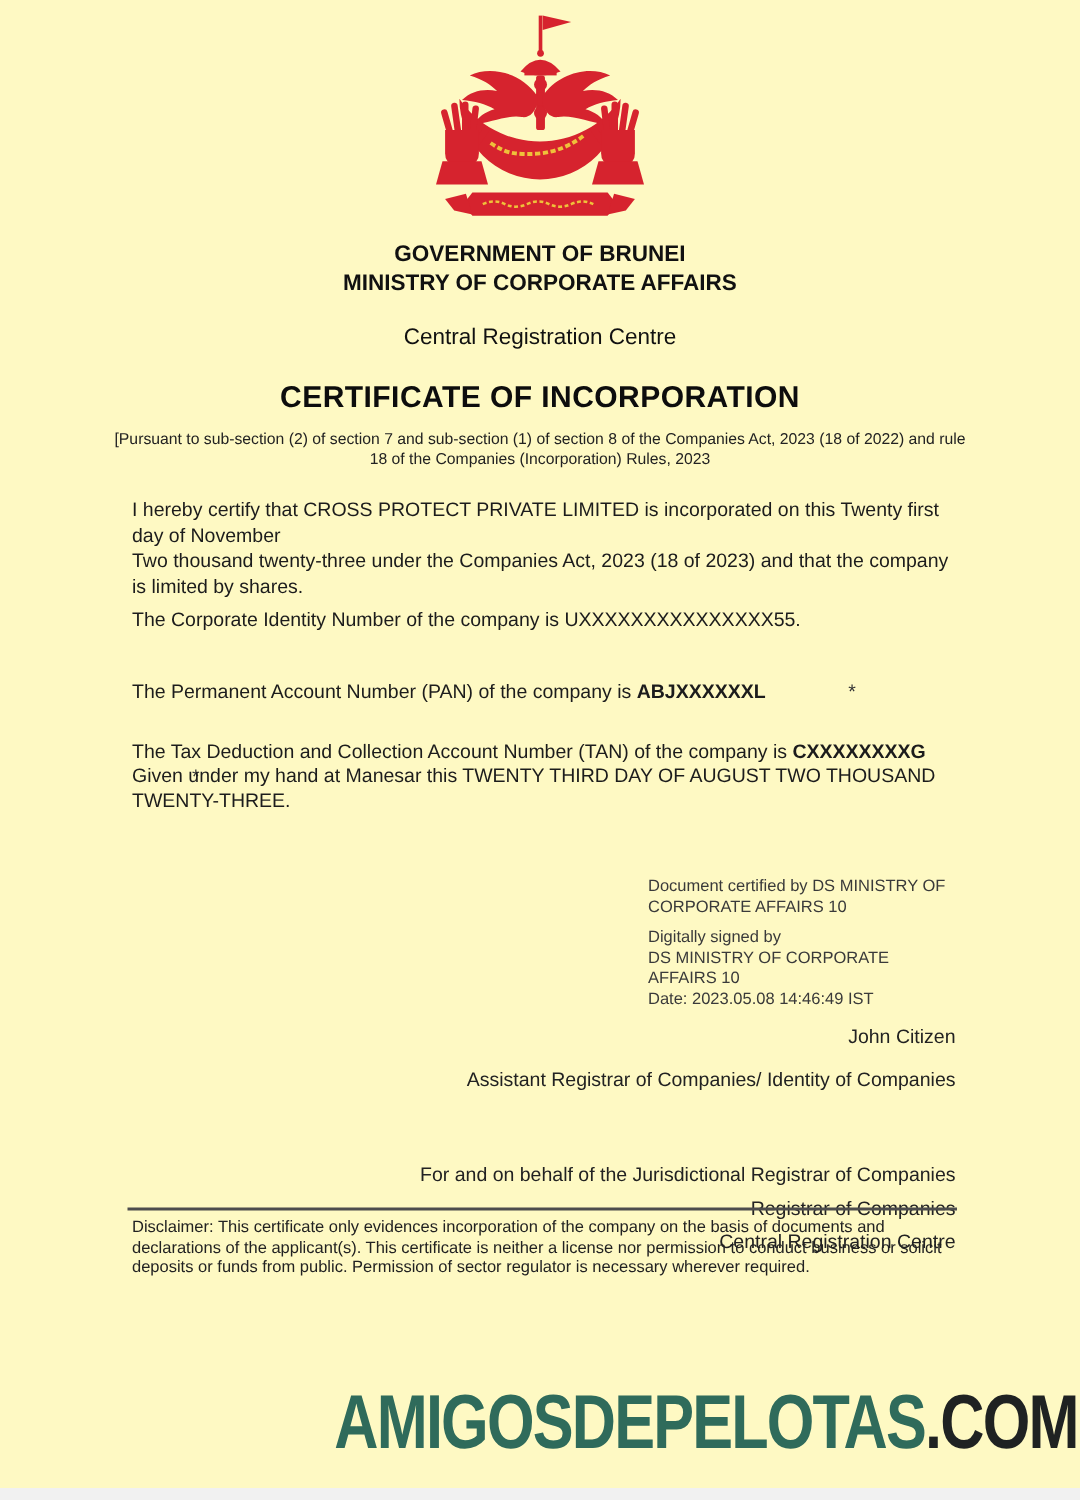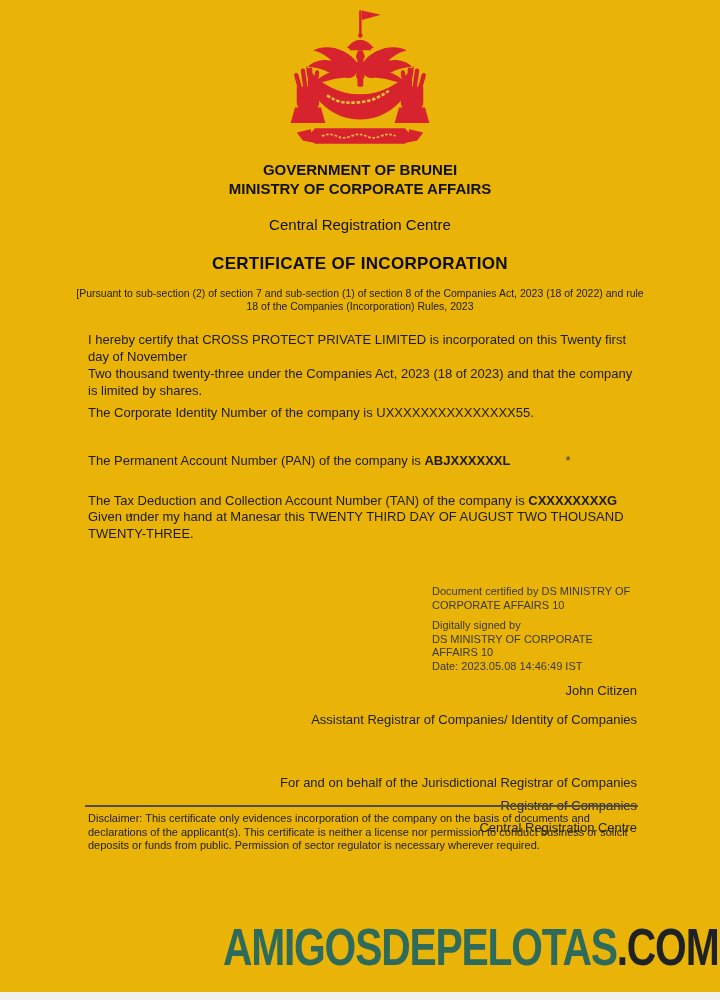--- a/index.html
+++ b/index.html
@@ -7,31 +7,31 @@
     --yellow:#efc13a;
     --ink:#1a1a1a;
     --sig:#3a3a3a;
     --wm-site:#2f6b5b;
     --wm-tld:#1f2222;
     --strip:#f1f1f1;
   }
   *{margin:0;padding:0;box-sizing:border-box;}
   html,body{background:#fff;}
   body{font-family:"Liberation Sans", sans-serif;color:var(--ink);}
-  .page{position:relative;width:720px;height:1000px;background:#eab308;overflow:hidden;}
+  .page{position:relative;width:720px;height:1000px;background:#fef9c3;overflow:hidden;}
 
   .crest{position:absolute;top:8px;left:50%;transform:translateX(-50%);width:156px;height:140px;}
   .c-red{fill:var(--red);}
   .c-yellow{stroke:var(--yellow);fill:none;}
 
   .gov-header{position:absolute;top:160px;left:0;width:100%;text-align:center;
     font-weight:bold;font-size:15px;line-height:19px;color:#111;}
   .crc{position:absolute;top:216px;left:0;width:100%;text-align:center;font-size:15px;color:#111;}
   .cert-title{position:absolute;top:254px;left:0;width:100%;text-align:center;
-    font-weight:bold;font-size:17px;letter-spacing:.3px;color:#0d0d0d;}
+    font-weight:bold;font-size:20px;letter-spacing:.3px;color:#0d0d0d;}
   .pursuant{position:absolute;top:287px;left:70px;width:580px;text-align:center;
     font-size:10.5px;line-height:13px;color:#222;}
 
   .bodytext{position:absolute;left:88px;width:552px;font-size:13px;line-height:17px;color:#1c1c1c;}
   .p-certify{top:331px;}
   .p-cin{top:404px;}
   .p-pan{top:452px;}
   .p-tan{top:492px;}
   .p-given{top:508px;}
   .bold{font-weight:bold;}

